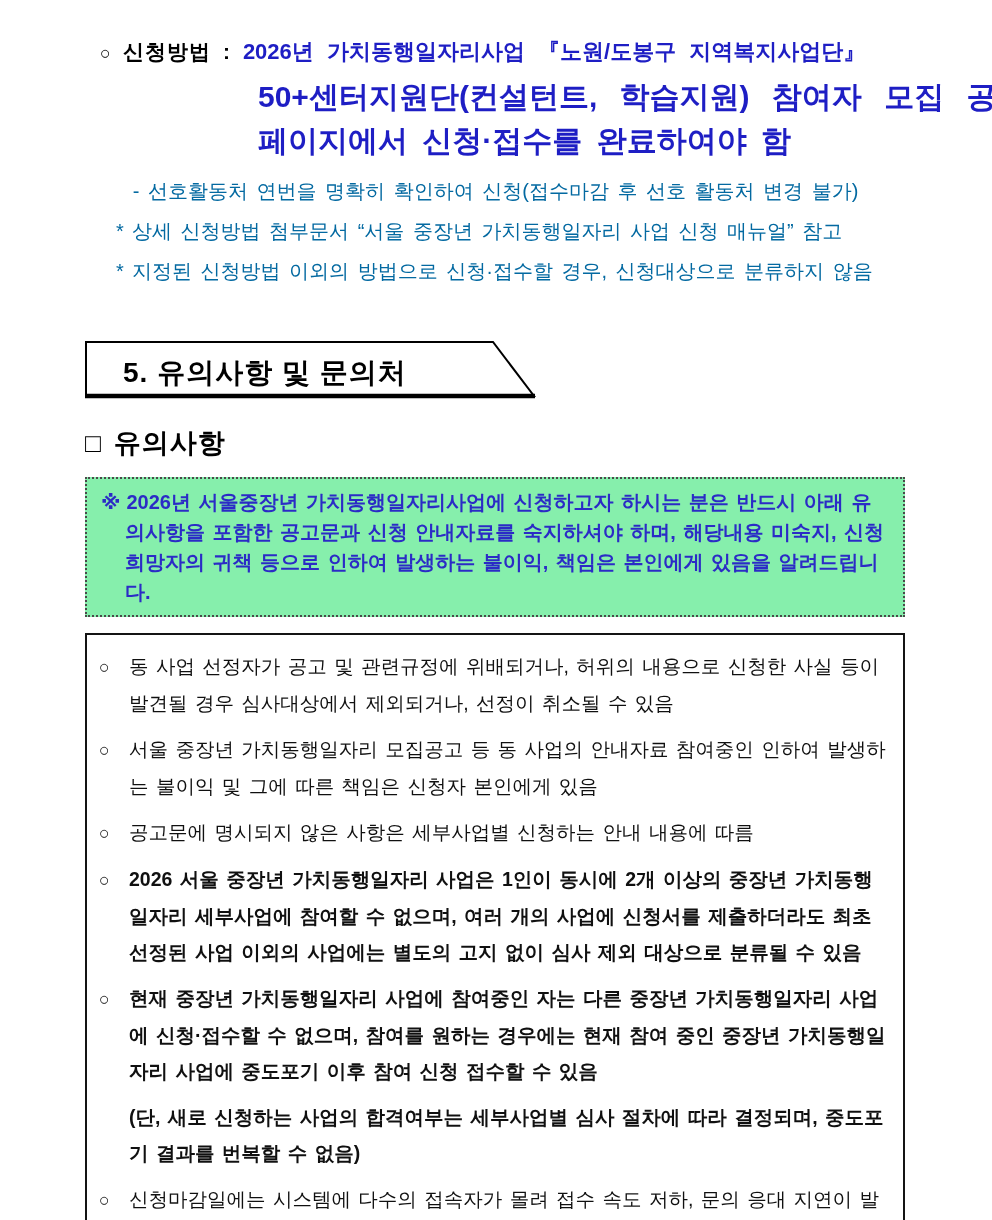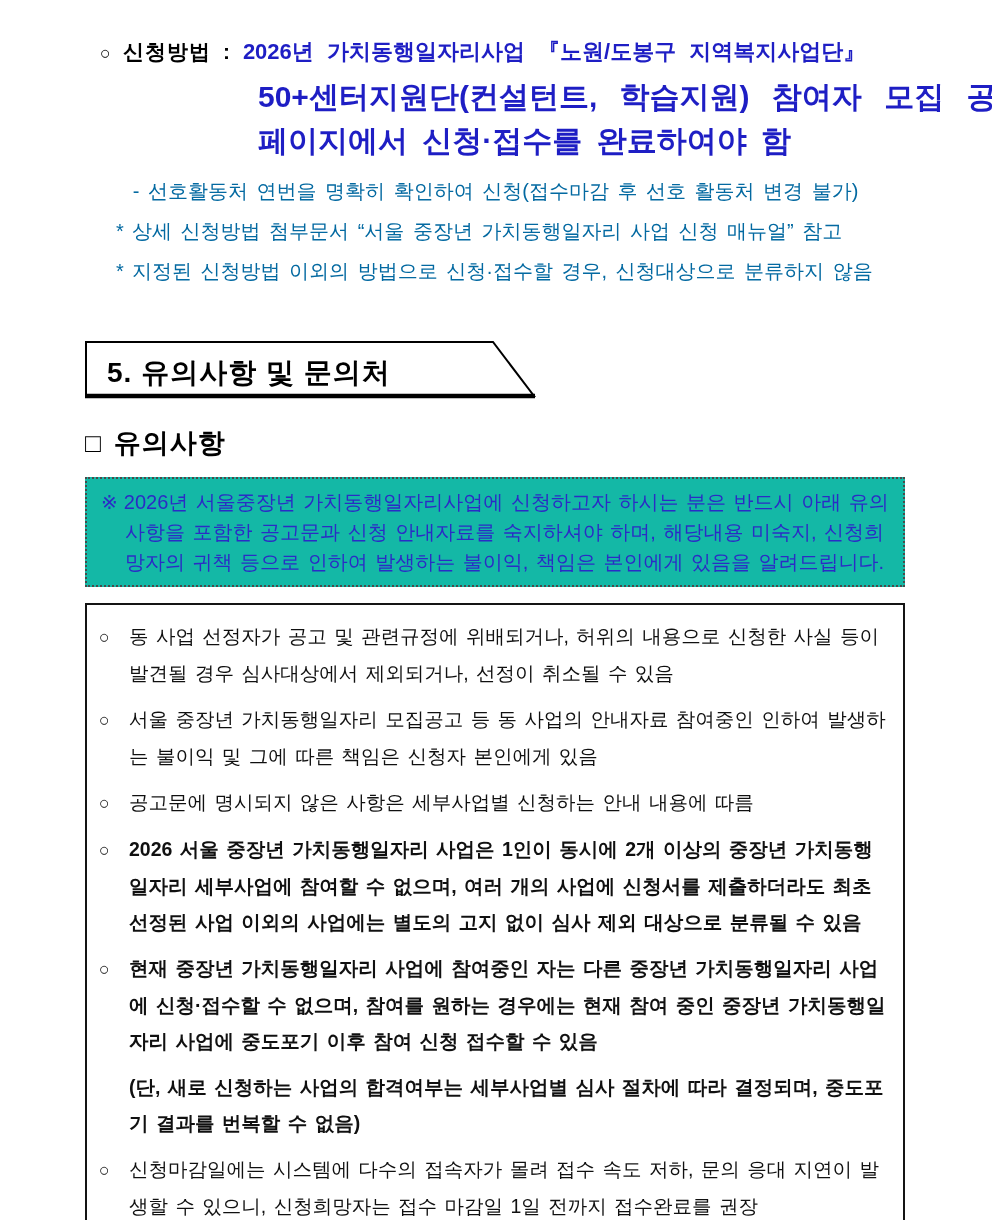--- a/index.html
+++ b/index.html
@@ -25,35 +25,35 @@
   .subnotes { margin-top:8px; }
   .subnote { font-size:20px; line-height:40px; white-space:nowrap; color:#0369a1; }
   .subnote .mk { display:inline-block; width:24px; text-align:center; }
   .subnote.dash { margin-left:24px; word-spacing:3px; }
   .subnote.star { margin-left:8px;  word-spacing:3px; }
 
   
   .banner { position:relative; margin:50px 0 0 85px; width:452px; height:58px; }
   .banner svg { position:absolute; left:0; top:0; }
   .banner-text {
-    position:absolute; left:22px; top:13px;
+    position:absolute; left:38px; top:13px;
     font-size:28px; font-weight:bold; letter-spacing:1px; white-space:nowrap;
   }
 
   
   .subsec { margin:26px 0 0 85px; font-size:27px; font-weight:bold; letter-spacing:1px; }
   .subsec .sq { font-weight:normal; margin-right:12px; font-size:26px; }
 
   
   .notice {
     margin:16px 87px 0 85px;
-    background:#14b8a6;
+    background:#86efac;
     border:2px dotted #4a4a4a;
     padding:8px 12px 8px 14px;
-    font-size:20px; font-weight:normal; line-height:30px;
+    font-size:20px; font-weight:bold; line-height:30px;
     color:#2b2bc6;
     text-indent:-24px; padding-left:38px;
     word-spacing:2px;
   }
   .notice .mk { margin-right:6px; }
 
   
   .items-box {
     margin:16px 87px 0 85px;
     border:2px solid #141414;

